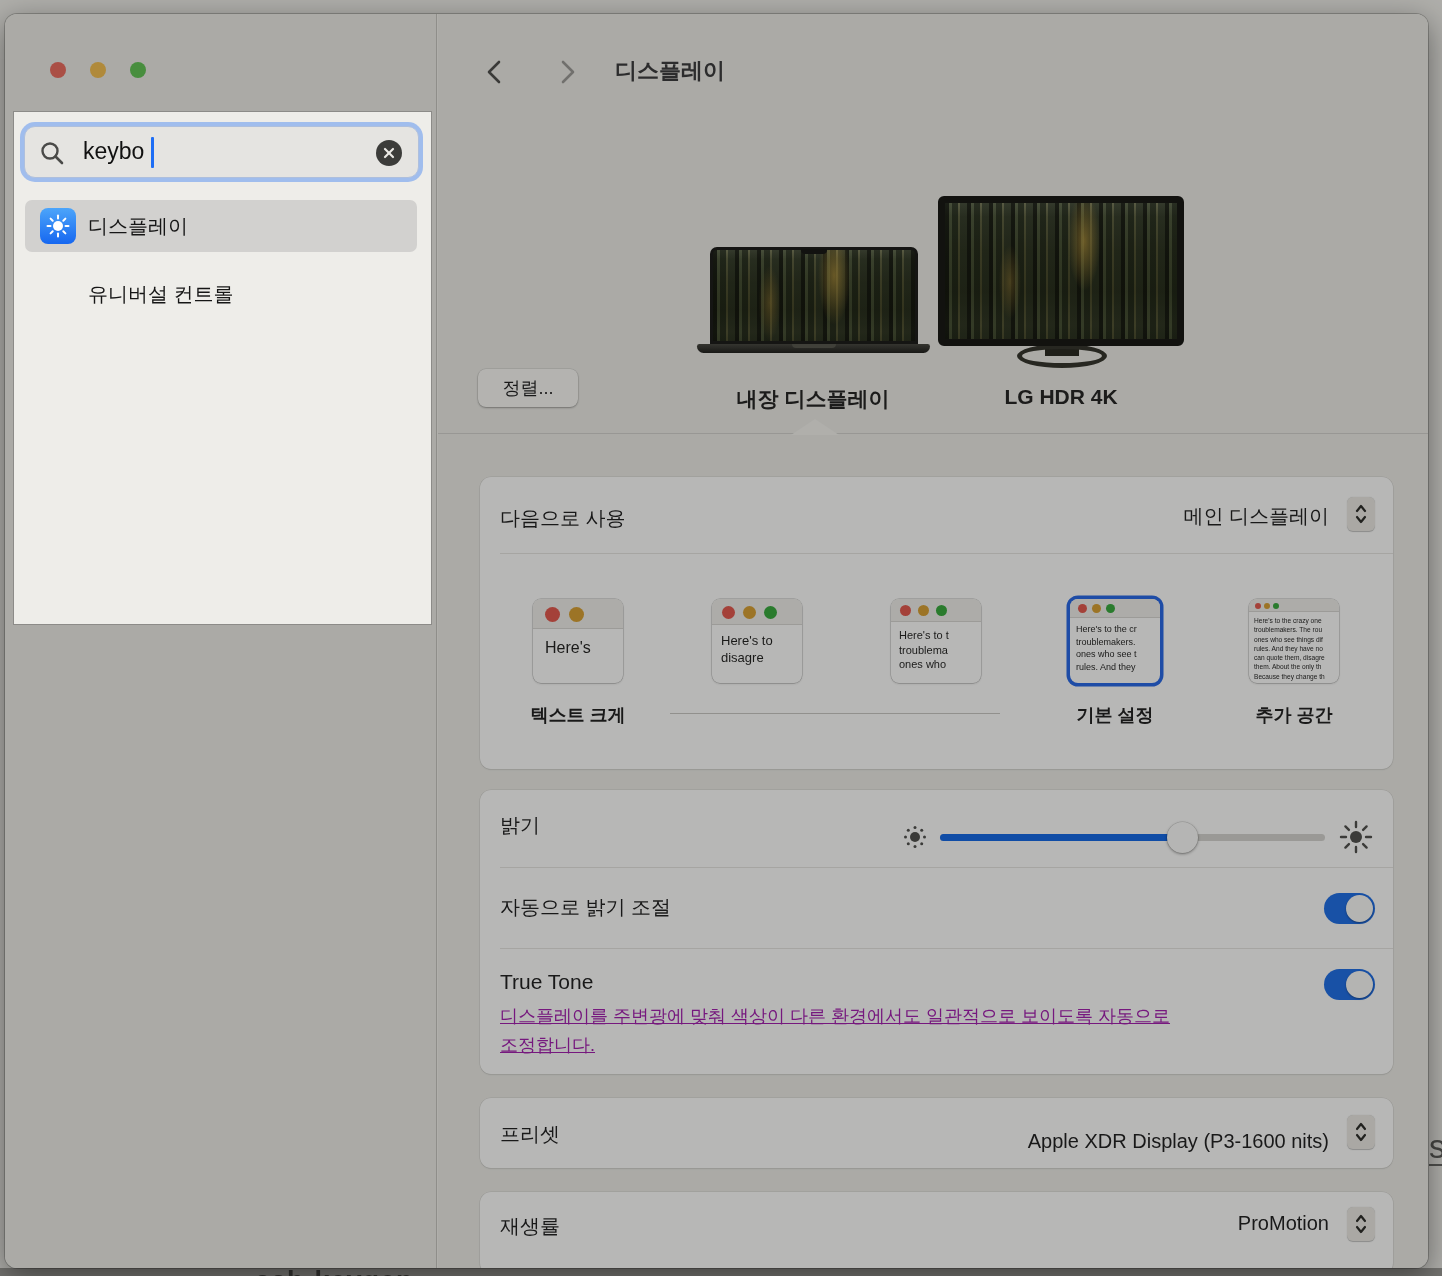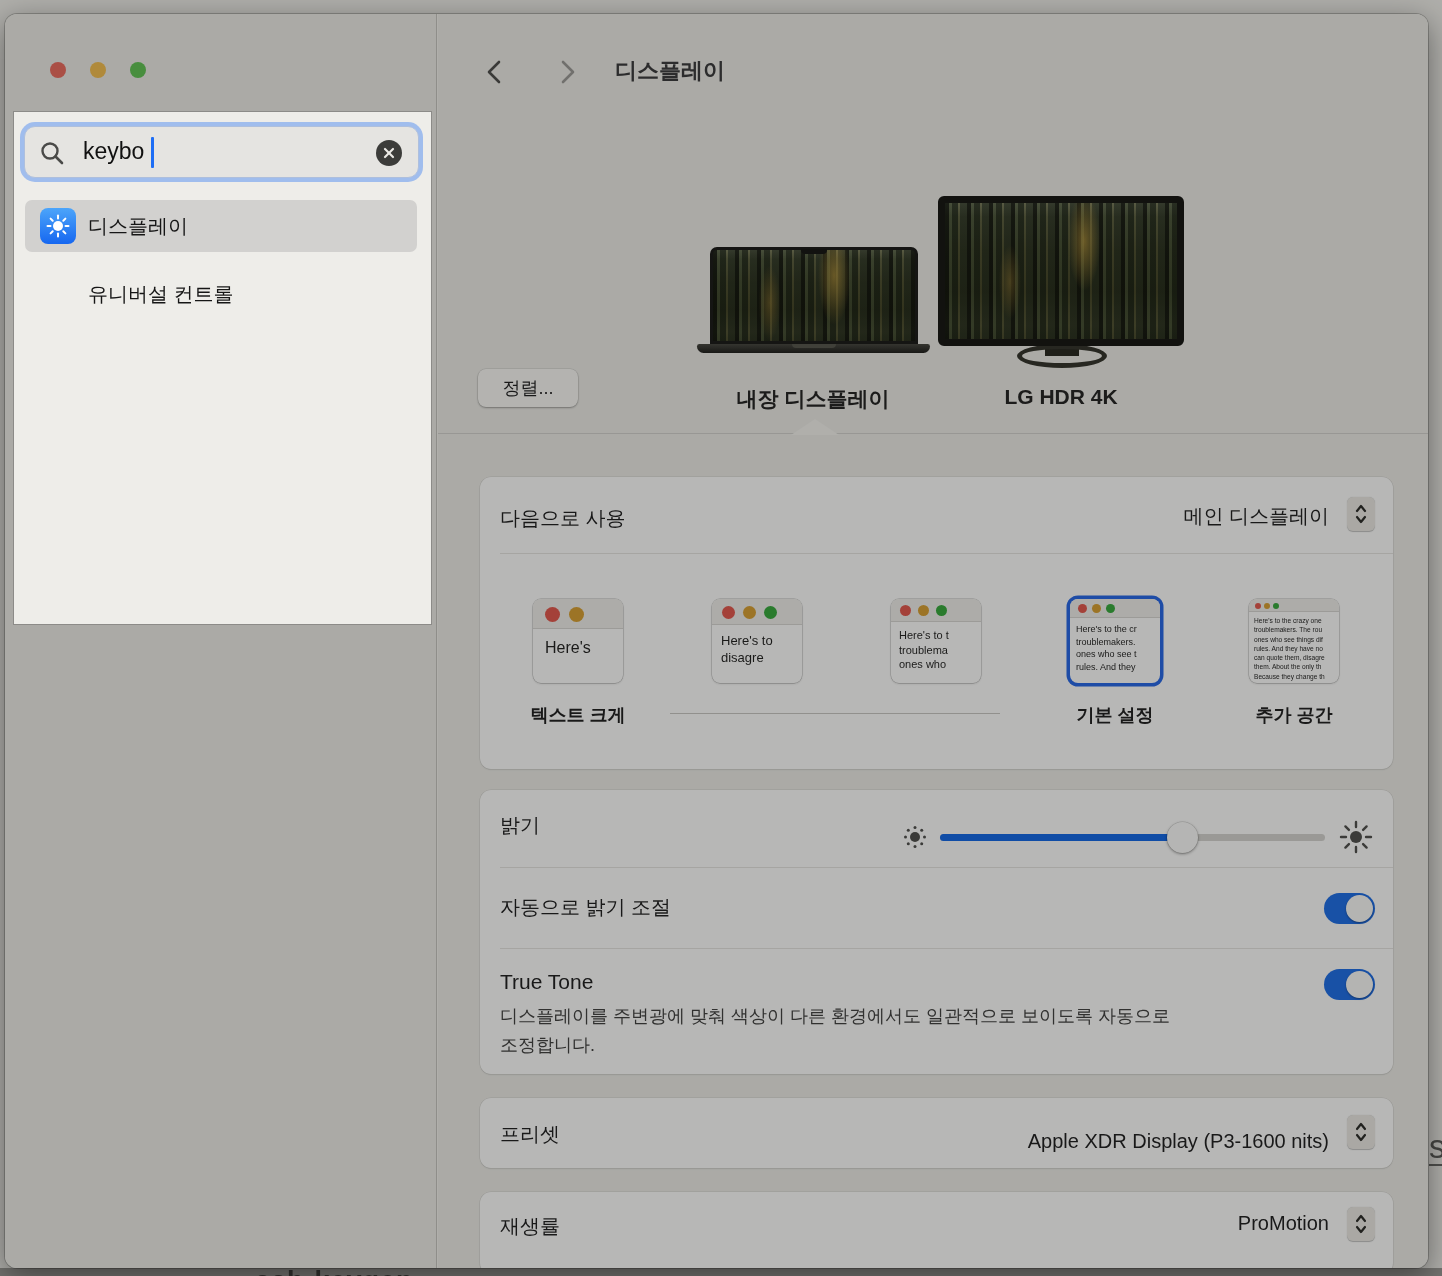--- a/index.html
+++ b/index.html
@@ -139,21 +139,21 @@
                  border-radius:50%; background:#fdfdfc;
                  box-shadow:0 1px 3px rgba(0,0,0,0.4), 0 0 0 0.5px rgba(0,0,0,0.15); }
   .sun { position:absolute; }
 
   
   .toggle { position:absolute; right:18px; width:51px; height:31px; border-radius:16px;
             background:#1c6de8; }
   .toggle .knob { position:absolute; right:2px; top:2px; width:27px; height:27px;
             border-radius:50%; background:#fbfbfa;
             box-shadow:0 1px 2px rgba(0,0,0,0.35); }
-  .tt-desc { position:absolute; left:20px; font-size:18px; color:#404040; line-height:29px; }
+  .tt-desc { position:absolute; left:20px; font-size:18px; color:#a21caf; line-height:29px;text-decoration:underline; }
 
   
   .spotlight { position:absolute; left:14px; top:112px; width:417px; height:512px;
                box-shadow:0 0 0 3000px rgba(16,16,14,0.30);
                outline:1px solid rgba(0,0,0,0.18); pointer-events:none; z-index:60; }
 
   svg { display:block; }
 </style>
 </head>
 <body>

